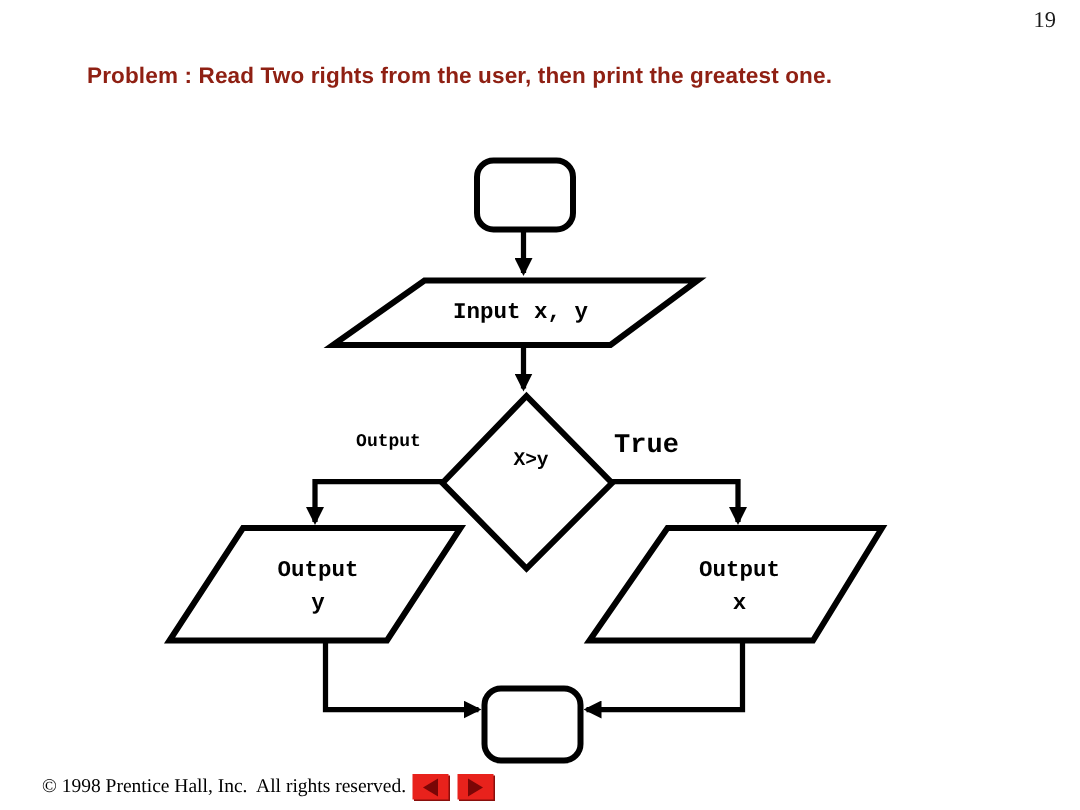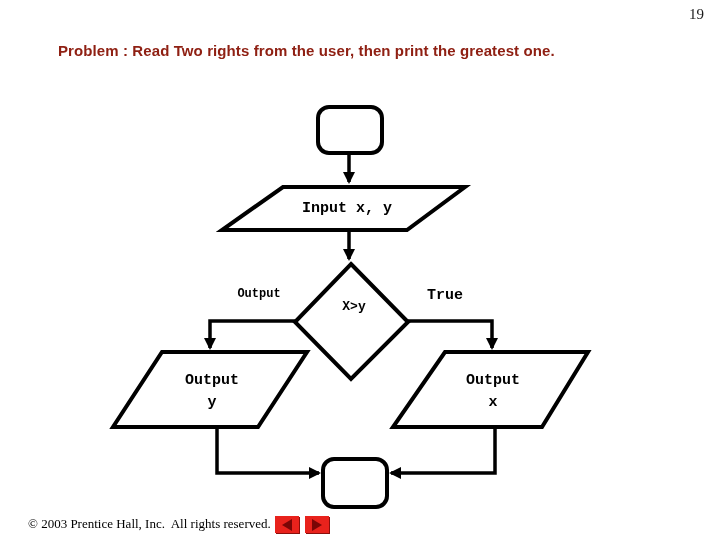--- a/index.html
+++ b/index.html
@@ -15,21 +15,21 @@
     position:absolute;left:58px;top:42px;width:600px;
     font-size:15px;font-weight:bold;color:#8F2013;letter-spacing:0.1px;
   }
   #flowchart-svg{position:absolute;left:0;top:0;width:720px;height:540px;}
   .fc-label{
     position:absolute;color:#000;font-weight:bold;text-align:center;font-family:Liberation Mono, monospace;
   }
   #input-label{left:247px;top:200px;width:200px;font-size:15px;}
   #decision-label{left:304px;top:299px;width:100px;font-size:13px;}
   #false-label{left:229px;top:287px;width:60px;font-size:12px;}
-  #true-label{left:415px;top:287px;width:60px;font-size:15px;text-align:center;}
+  #true-label{left:401px;top:287px;width:60px;font-size:18px;text-align:center;}
   #output-y-label{left:137px;top:370px;width:150px;font-size:15px;line-height:22px;}
   #output-x-label{left:418px;top:370px;width:150px;font-size:15px;line-height:22px;}
   .fc-label span{display:block;}
   #footer-copyright{
     position:absolute;left:28px;top:516px;
     font-family:"Liberation Serif",serif;font-size:13px;color:#000;white-space:pre;
   }
   .nav-button{
     position:absolute;top:516px;width:24px;height:17px;background:#E8221C;
     border:none;padding:0;cursor:pointer;display:flex;align-items:center;justify-content:center;
@@ -78,21 +78,21 @@
   <div class="fc-label" id="true-label">True</div>
   <div class="fc-label" id="output-y-label">
     <span>Output</span>
     <span>y</span>
   </div>
   <div class="fc-label" id="output-x-label">
     <span>Output</span>
     <span>x</span>
   </div>
 
-  <div id="footer-copyright">© 2003 Prentice Hall, Inc.  All rights reserved.</div>
+  <div id="footer-copyright">© 1998 Prentice Hall, Inc.  All rights reserved.</div>
   <button class="nav-button" id="nav-back-button">
     <span class="tri tri-left"></span>
   </button>
   <button class="nav-button" id="nav-forward-button">
     <span class="tri tri-right"></span>
   </button>
 
 </div>
 
 </body></html>

